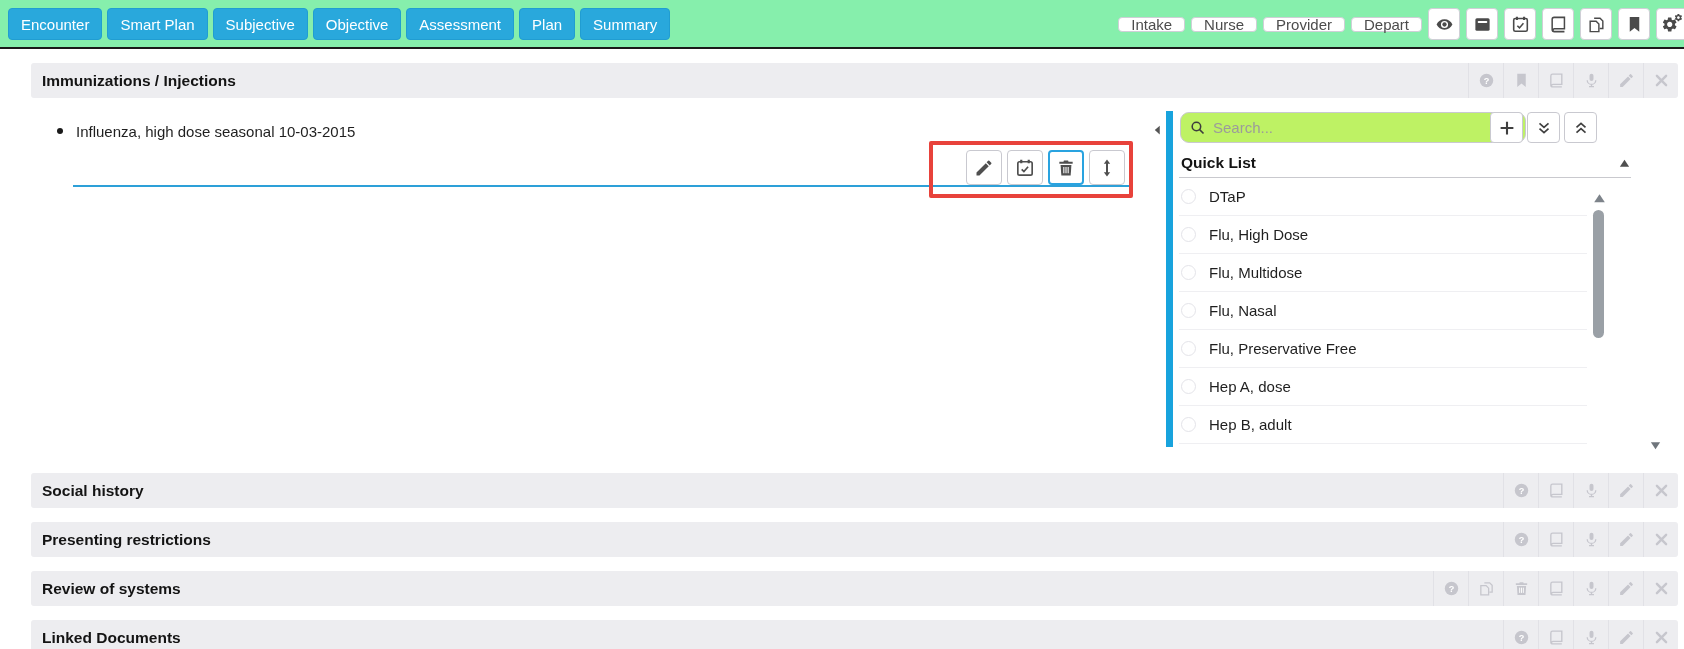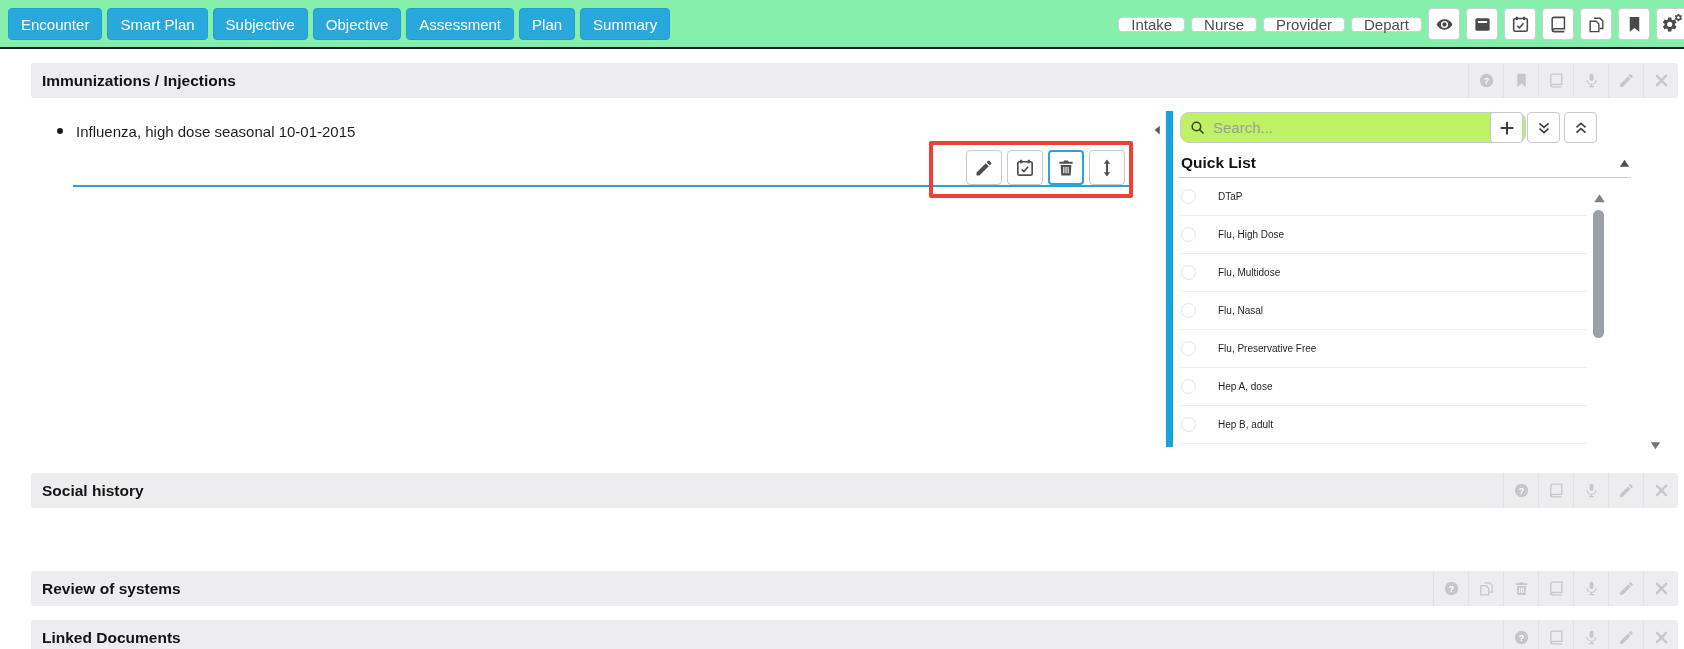--- a/index.html
+++ b/index.html
@@ -55,22 +55,22 @@
   .search-box input::placeholder { color:#9b9b9b; }
   .sq-btn { position:absolute; top:112px; width:33px; height:31px; background:#fff; border:1px solid #c9c9d0;
             border-radius:4px; display:flex; align-items:center; justify-content:center; color:#3f3f3f; cursor:pointer; }
   .sq-btn svg { width:18px; height:18px; }
 
   .ql-header { position:absolute; left:1181px; top:150px; width:450px; height:26px; display:flex; align-items:center; }
   .ql-title { font-size:15.5px; font-weight:bold; color:#141414; }
   .ql-caret { margin-left:auto; width:13px; height:13px; color:#4f4f4f; cursor:pointer; }
   .ql-divider { position:absolute; left:1179px; top:177px; width:452px; height:1px; background:#c9c9ce; }
   .ql-list { position:absolute; left:1179px; top:178px; width:408px; }
-  .ql-row { height:38px; display:flex; align-items:center; gap:22px; padding-left:2px;
-            border-bottom:1px solid #efeff2; font-size:10px; color:#1f1f1f; cursor:pointer; }
+  .ql-row { height:38px; display:flex; align-items:center; gap:13px; padding-left:2px;
+            border-bottom:1px solid #efeff2; font-size:15px; color:#1f1f1f; cursor:pointer; }
   .ql-radio { width:15px; height:15px; border-radius:50%; border:1px solid #e4e4e9; flex:none; }
   .ql-scroll-up { position:absolute; left:1592px; top:191px; width:15px; height:15px; color:#7d838a; cursor:pointer; }
   .ql-thumb { position:absolute; left:1593px; top:210px; width:11px; height:128px; background:#9aa0a6;
               border-radius:6px; cursor:pointer; }
   .panel-scroll-down { position:absolute; left:1648px; top:439px; width:15px; height:13px; color:#6f757c; cursor:pointer; }
 </style>
 </head>
 <body>
 
 <svg width="0" height="0" style="position:absolute">
@@ -235,21 +235,21 @@
       <div class="bar-icell">
           <svg class="sym">
             <use href="#i-x"></use>
           </svg>
         </div>
     </div>
   </section>
 
   <div class="immu-row" style="top:113px">
     <span class="bullet"></span>
-    <span>Influenza, high dose seasonal 10-01-2015</span>
+    <span>Influenza, high dose seasonal 10-03-2015</span>
   </div>
   <div class="row-underline"></div>
 
   <div class="row-toolbar">
     <div class="tb-btn">
         <svg class="sym">
           <use href="#i-pencil"></use>
         </svg>
       </div>
     <div class="tb-btn">
@@ -370,20 +370,50 @@
           </svg>
         </div>
       <div class="bar-icell">
           <svg class="sym">
             <use href="#i-x"></use>
           </svg>
         </div>
     </div>
   </section>
 
+  <section class="bar" style="top:522px">
+    <span class="bar-title">Presenting restrictions</span>
+    <div class="bar-icons">
+      <div class="bar-icell">
+          <svg class="sym">
+            <use href="#i-help"></use>
+          </svg>
+        </div>
+      <div class="bar-icell">
+          <svg class="sym">
+            <use href="#i-book"></use>
+          </svg>
+        </div>
+      <div class="bar-icell">
+          <svg class="sym">
+            <use href="#i-mic"></use>
+          </svg>
+        </div>
+      <div class="bar-icell">
+          <svg class="sym">
+            <use href="#i-pencil"></use>
+          </svg>
+        </div>
+      <div class="bar-icell">
+          <svg class="sym">
+            <use href="#i-x"></use>
+          </svg>
+        </div>
+    </div>
+  </section>
 
   <section class="bar" style="top:571px">
     <span class="bar-title">Review of systems</span>
     <div class="bar-icons">
       <div class="bar-icell">
           <svg class="sym">
             <use href="#i-help"></use>
           </svg>
         </div>
       <div class="bar-icell">

